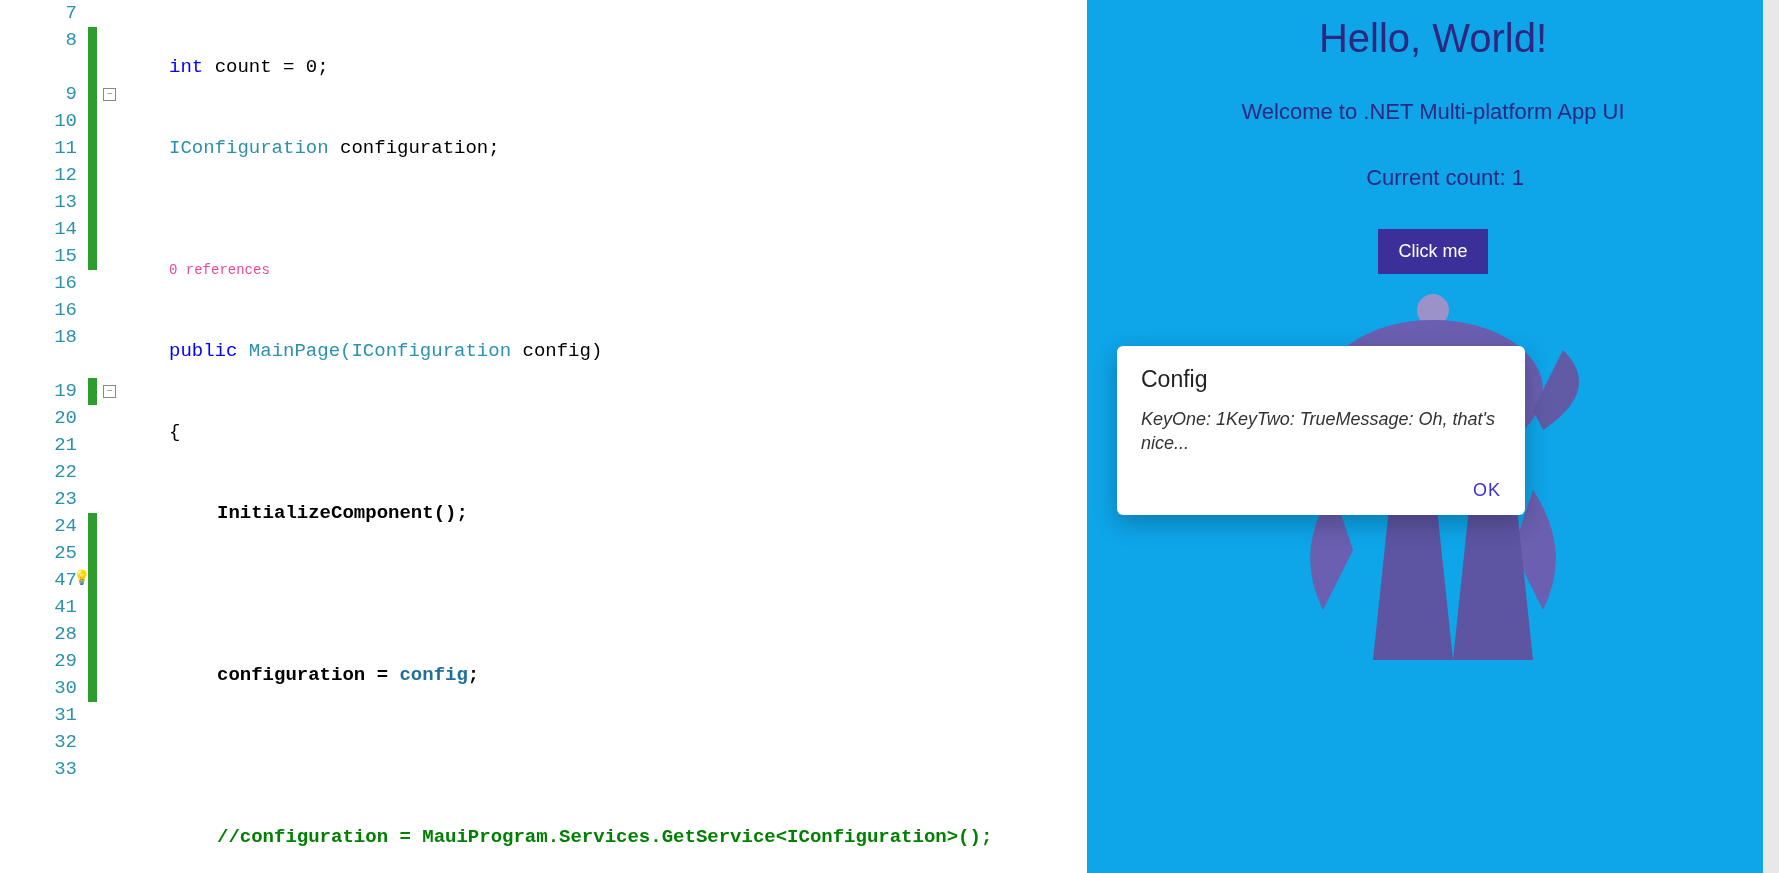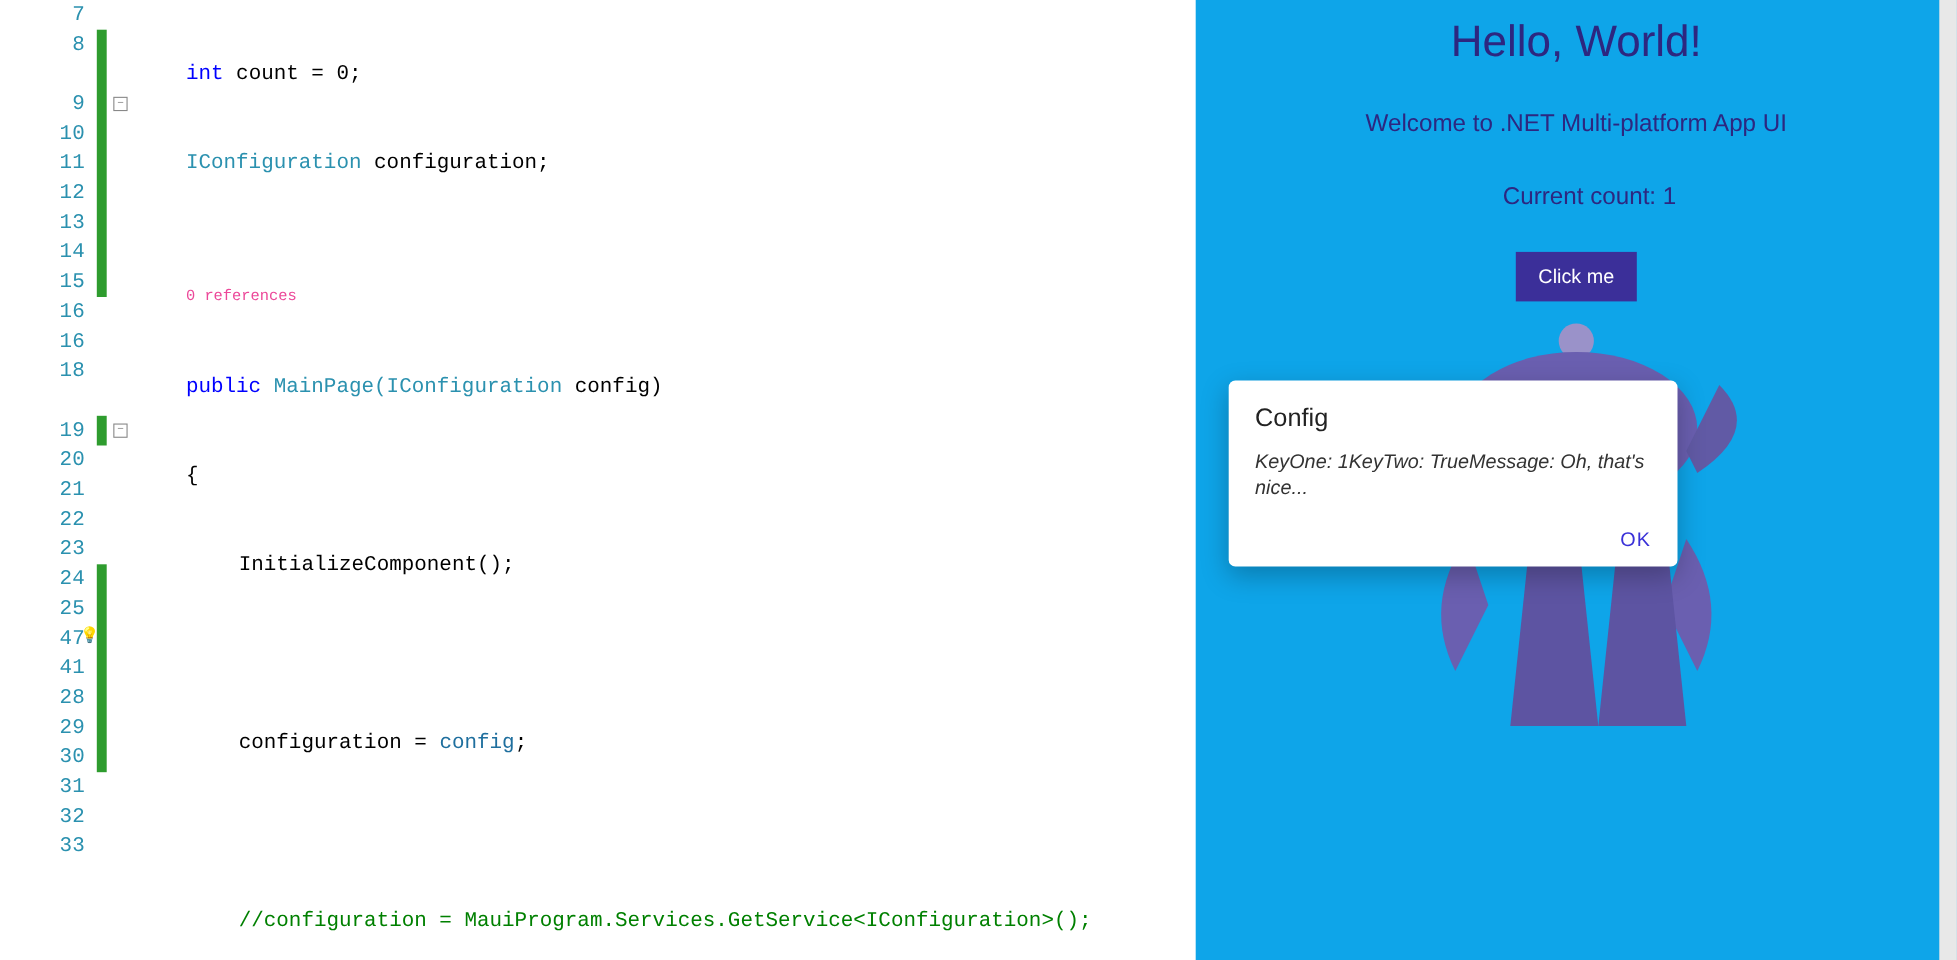--- a/index.html
+++ b/index.html
@@ -66,21 +66,21 @@
 .code-lines {
   flex: 1;
   padding-top: 0;
   white-space: pre;
   font-size: 19px;
   line-height: 27px;
   position: relative;
 }
 .code-lines .line { height: 27px; display:flex; align-items:center;}
 .indent1 { padding-left: 48px; }
-.indent2 { padding-left: 96px; }
+.indent2 { padding-left: 96px; font-weight: bold; }
 .kw { color: #0000ff; }
 .type { color: #2b91af; }
 .comment { color: #008000; }
 .codelens { color: #ec4899; font-size: 14px; padding-left: 48px; height:27px; display:flex; align-items:center;margin-top:41px;}
 .light-icon {
   position:absolute;
   color:#b8860b;
   font-size:14px;
 }
 .app-pane {

